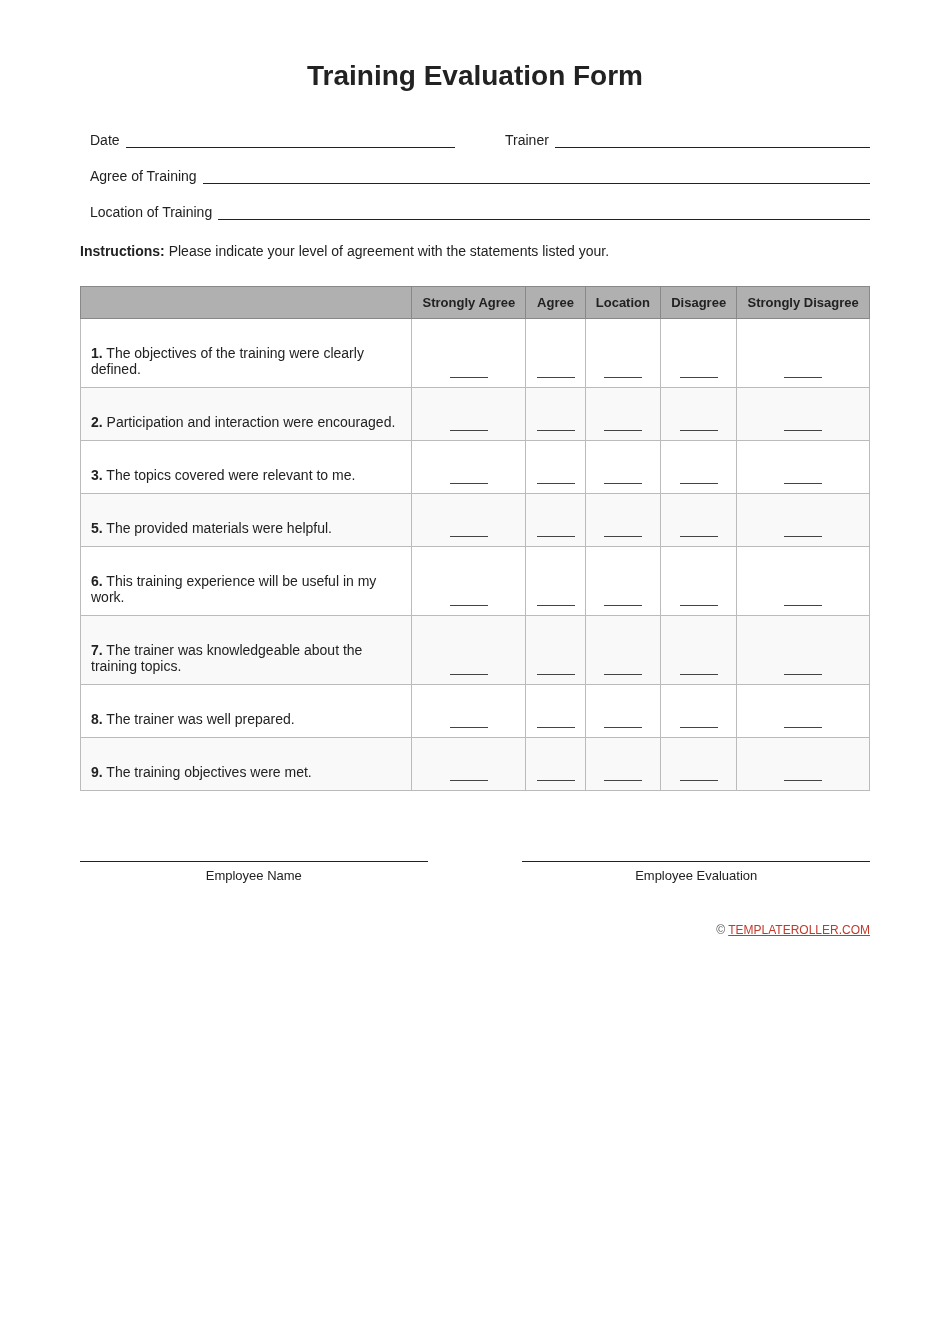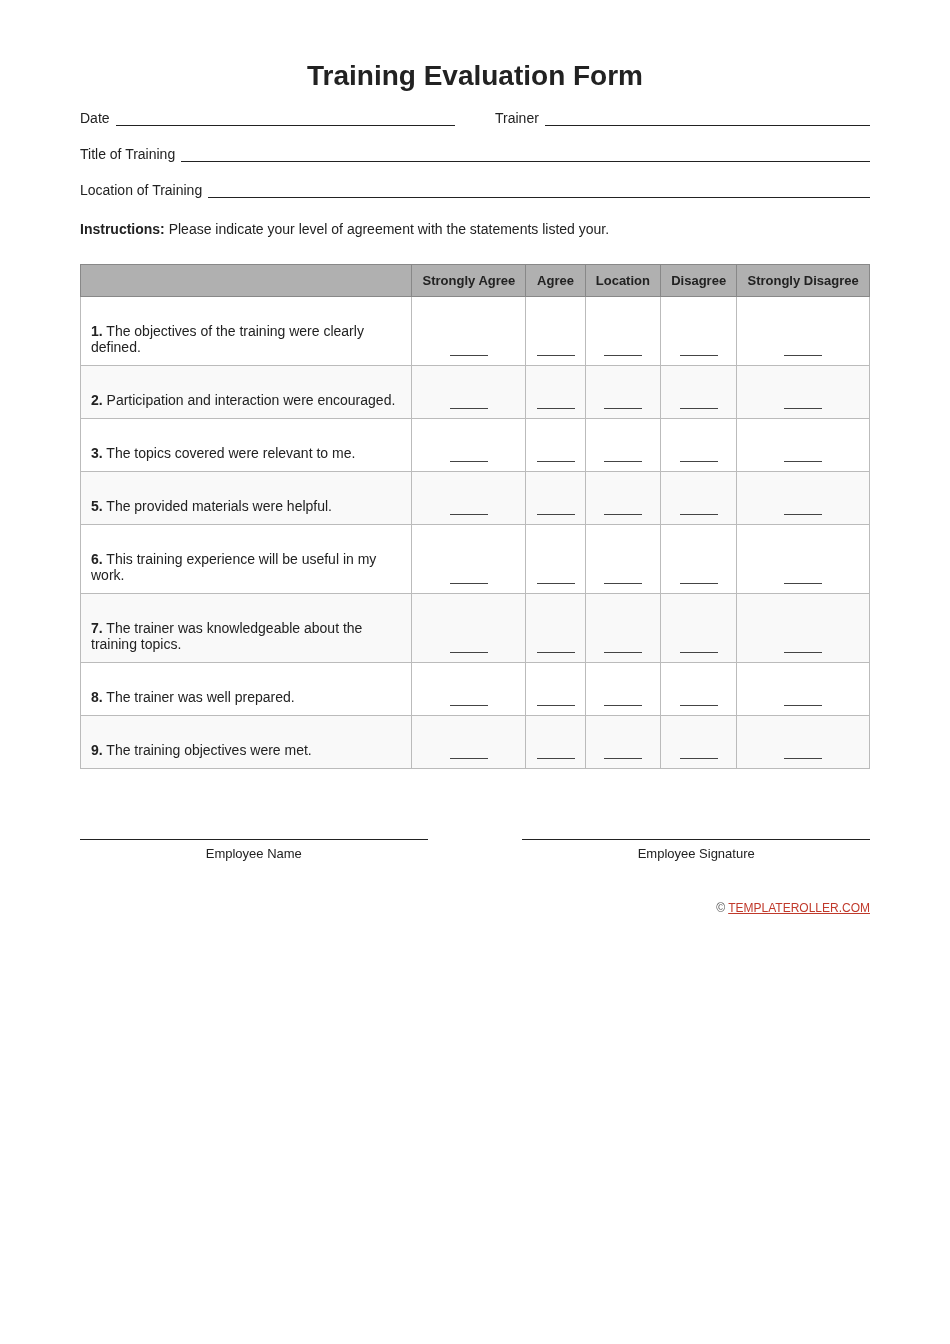--- a/index.html
+++ b/index.html
@@ -13,36 +13,37 @@
       font-size: 14px;
       color: #222;
       width: 950px;
       min-height: 1344px;
       padding: 60px 80px 40px 80px;
     }
     .page-title {
       text-align: center;
       font-size: 28px;
       font-weight: bold;
-      margin-bottom: 16px;
+      margin-bottom: 38px;
     }
     .field-row {
       display: flex;
       gap: 40px;
       margin-bottom: 18px;
     }
     .field-group {
       display: flex;
       align-items: flex-end;
       gap: 6px;
       flex: 1;
     }
     .field-label {
       white-space: nowrap;
       font-size: 14px;
+      margin-left: 10px;
     }
     .field-line {
       flex: 1;
       border-bottom: 1px solid #222;
       height: 18px;
     }
     .full-field-row {
       display: flex;
       align-items: flex-end;
       gap: 6px;
@@ -151,21 +152,21 @@
     <span class="field-label">Date</span>
     <div class="field-line"></div>
   </div>
   <div class="field-group">
     <span class="field-label">Trainer</span>
     <div class="field-line"></div>
   </div>
 </div>
 
 <div class="full-field-row">
-  <span class="field-label">Title of Training</span>
+  <span class="field-label">Agree of Training</span>
   <div class="field-line"></div>
 </div>
 
 <div class="full-field-row">
   <span class="field-label">Location of Training</span>
   <div class="field-line"></div>
 </div>
 
 <div class="instructions">
   <strong>Instructions:</strong><span> Please indicate your level of agreement with the statements listed your.</span>
@@ -250,19 +251,19 @@
     </tbody>
 </table>
 
 <div class="signature-section">
   <div class="signature-block">
     <div class="signature-line"></div>
     <span class="signature-label">Employee Name</span>
   </div>
   <div class="signature-block">
     <div class="signature-line"></div>
-    <span class="signature-label">Employee Signature</span>
+    <span class="signature-label">Employee Evaluation</span>
   </div>
 </div>
 
 <div class="footer">
   <span>© </span><a href="#">TEMPLATEROLLER.COM</a>
 </div>
 
 </body></html>

